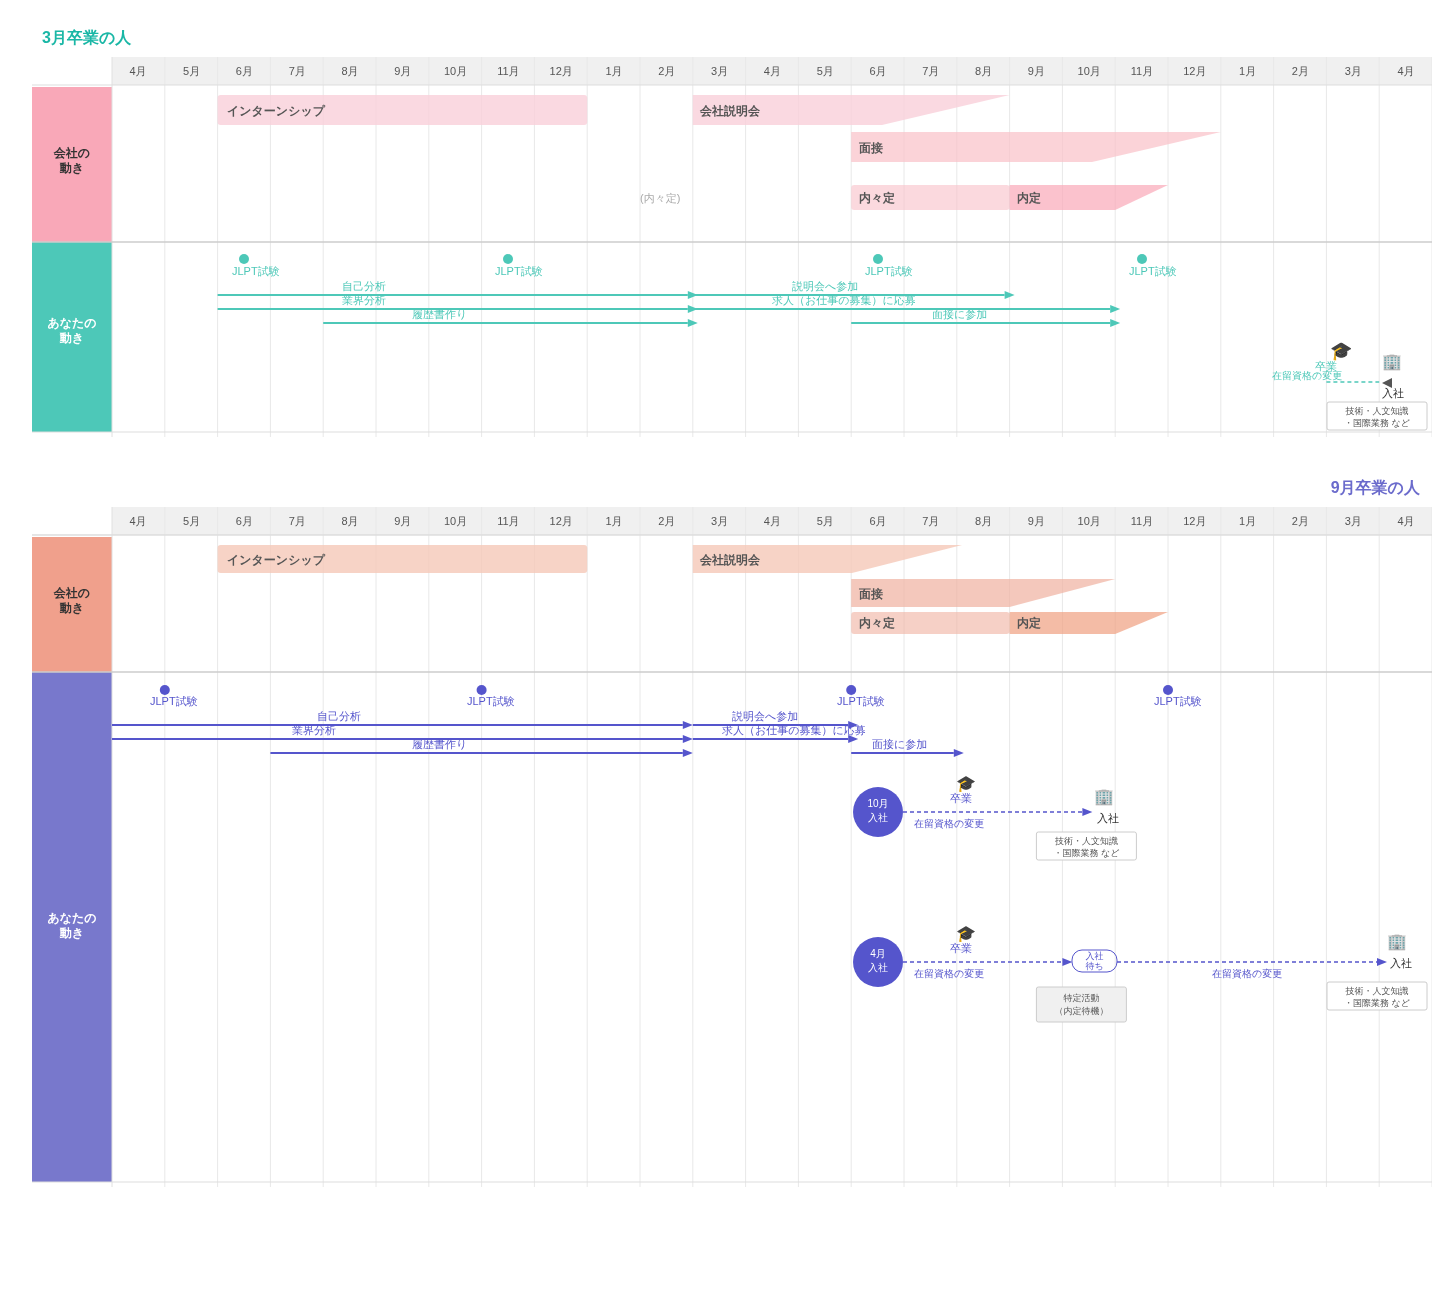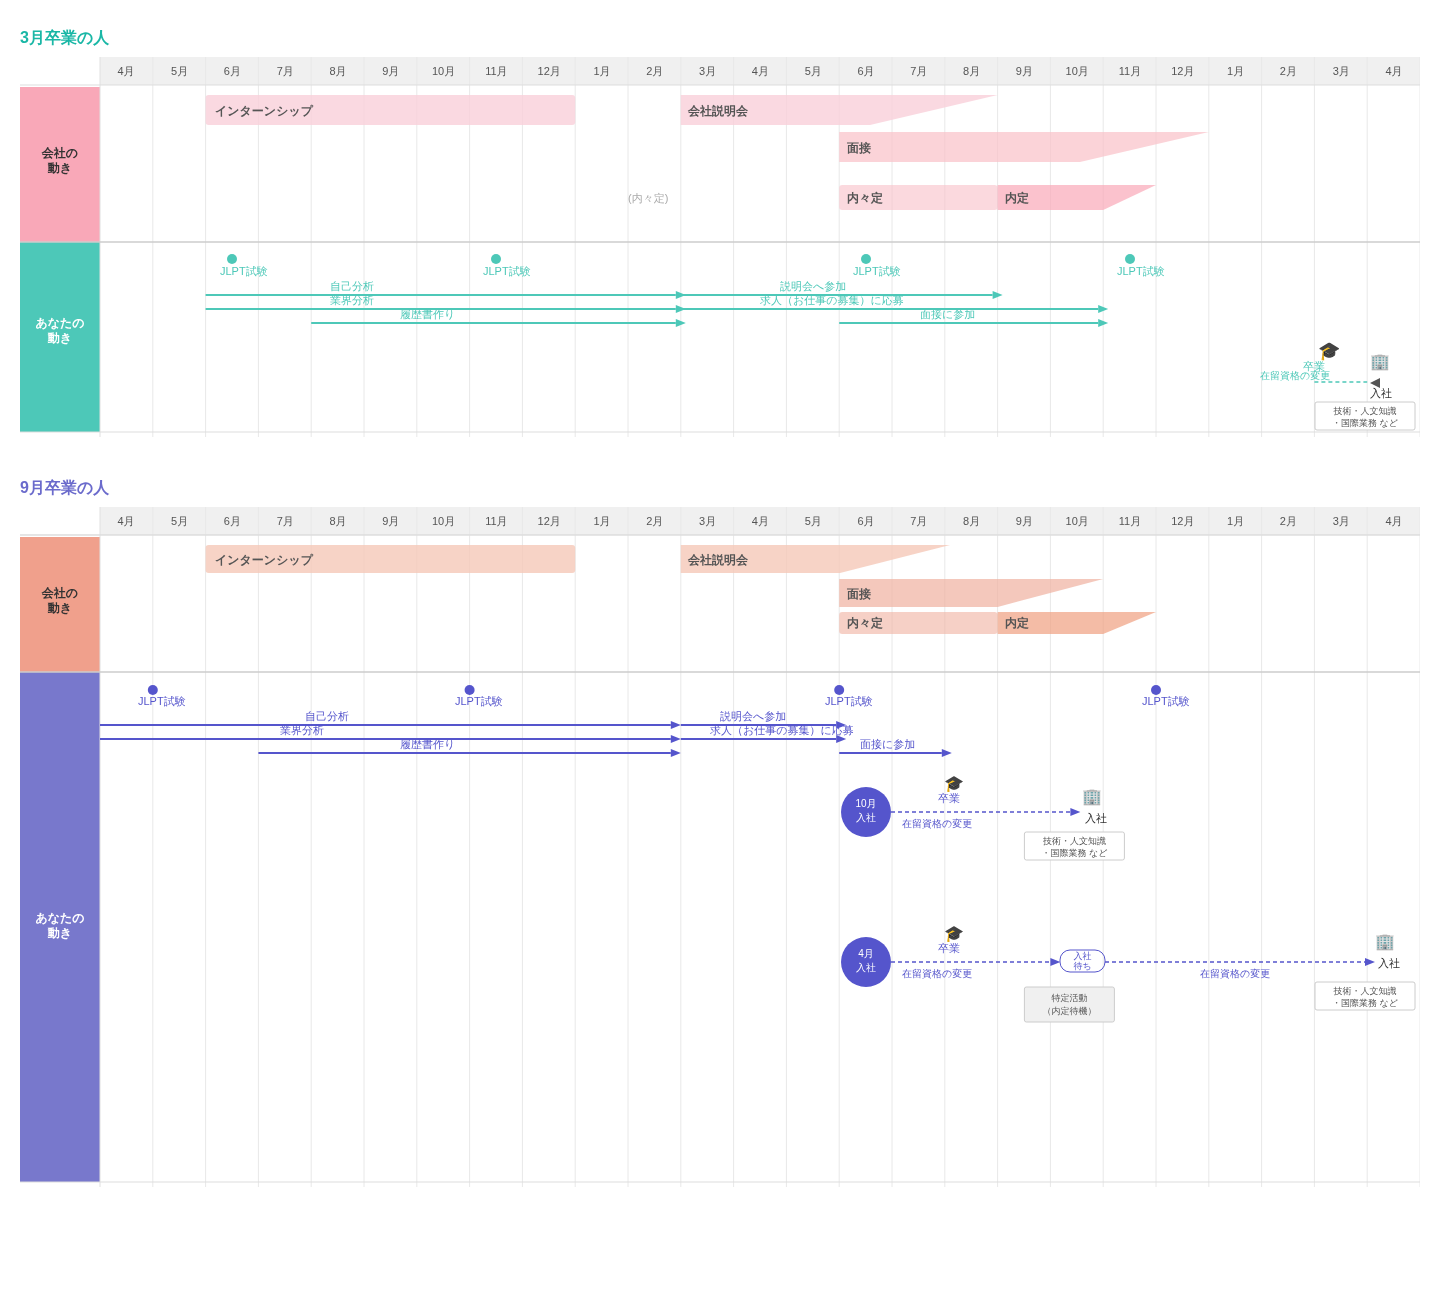--- a/index.html
+++ b/index.html
@@ -7,35 +7,36 @@
       background: #fff;
       font-family: 'Helvetica Neue', Arial, 'Hiragino Kaku Gothic ProN', 'Hiragino Sans', Meiryo, sans-serif;
       font-size: 12px;
       color: #333;
       width: 1440px;
       min-height: 1301px;
     }
 
     .chart-container {
       padding: 20px 10px;
+      margin-left: 22px;
     }
 
     
     .chart-section {
       position: relative;
       margin-bottom: 30px;
     }
 
     .chart-title {
       font-size: 16px;
       font-weight: bold;
       padding: 8px 10px;
     }
     .chart-title.march-title { color: #1ab7a6; }
-    .chart-title.sept-title { color: #6b6bcc; }
+    .chart-title.sept-title { color: #6b6bcc; text-align: right; }
 
     
     .chart-svg-wrap {
       position: relative;
       width: 1400px;
       margin: 0 auto;
     }
   </style>
 </head>
 <body>

